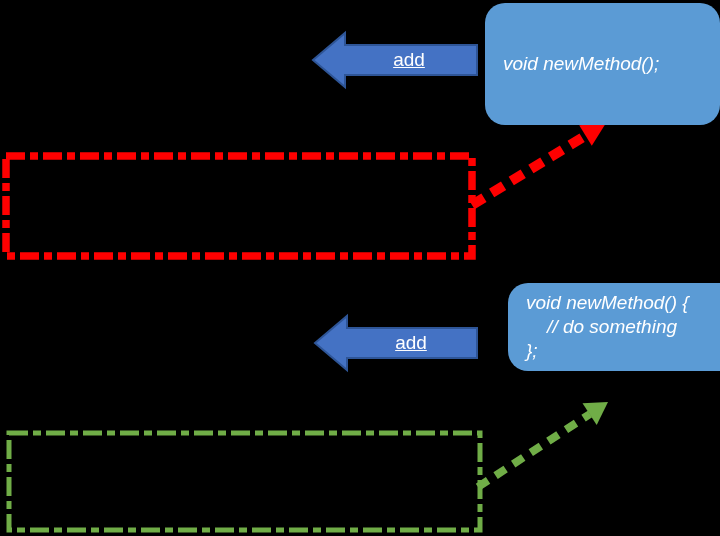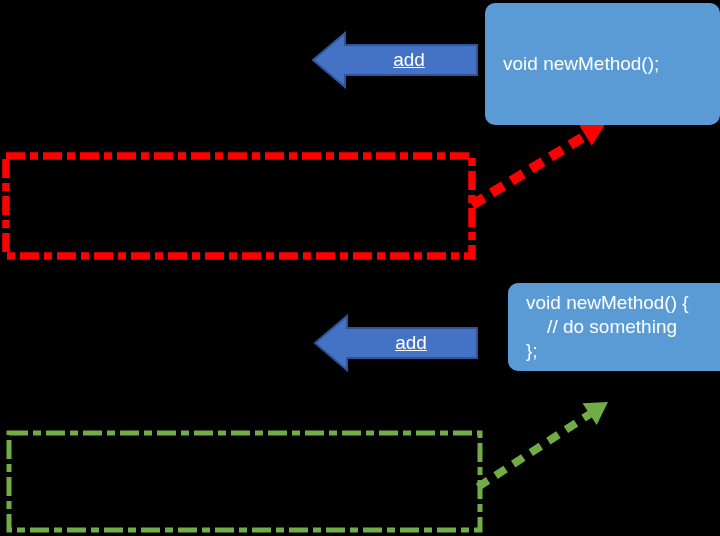--- a/index.html
+++ b/index.html
@@ -7,25 +7,25 @@
     position:relative;
     width:720px;height:536px;
     background:var(--canvas-bg,#000);
     overflow:hidden;
     font-family:"Liberation Sans", sans-serif;
   }
   #shape-layer{position:absolute;left:0;top:0;width:720px;height:536px;}
   .code-box{
     position:absolute;
     background:var(--box-blue,#5B9BD5);
-    border-radius:10px;
+    border-radius:20px;
     color:var(--text-white,#fff);
     display:flex;flex-direction:column;justify-content:center;
     padding-left:18px;box-sizing:border-box;
-    font-size:19px;line-height:24px;
+    font-size:19px;line-height:24px;font-style:italic;
   }
   .code-line{white-space:pre;}
   #code-box-top{left:485px;top:3px;width:235px;height:122px;}
   #code-box-bottom{left:508px;top:283px;width:235px;height:88px;}
   .add-label{
     position:absolute;
     color:var(--text-white,#fff);
     font-size:19px;
     display:flex;align-items:center;justify-content:center;text-decoration:underline;
   }

